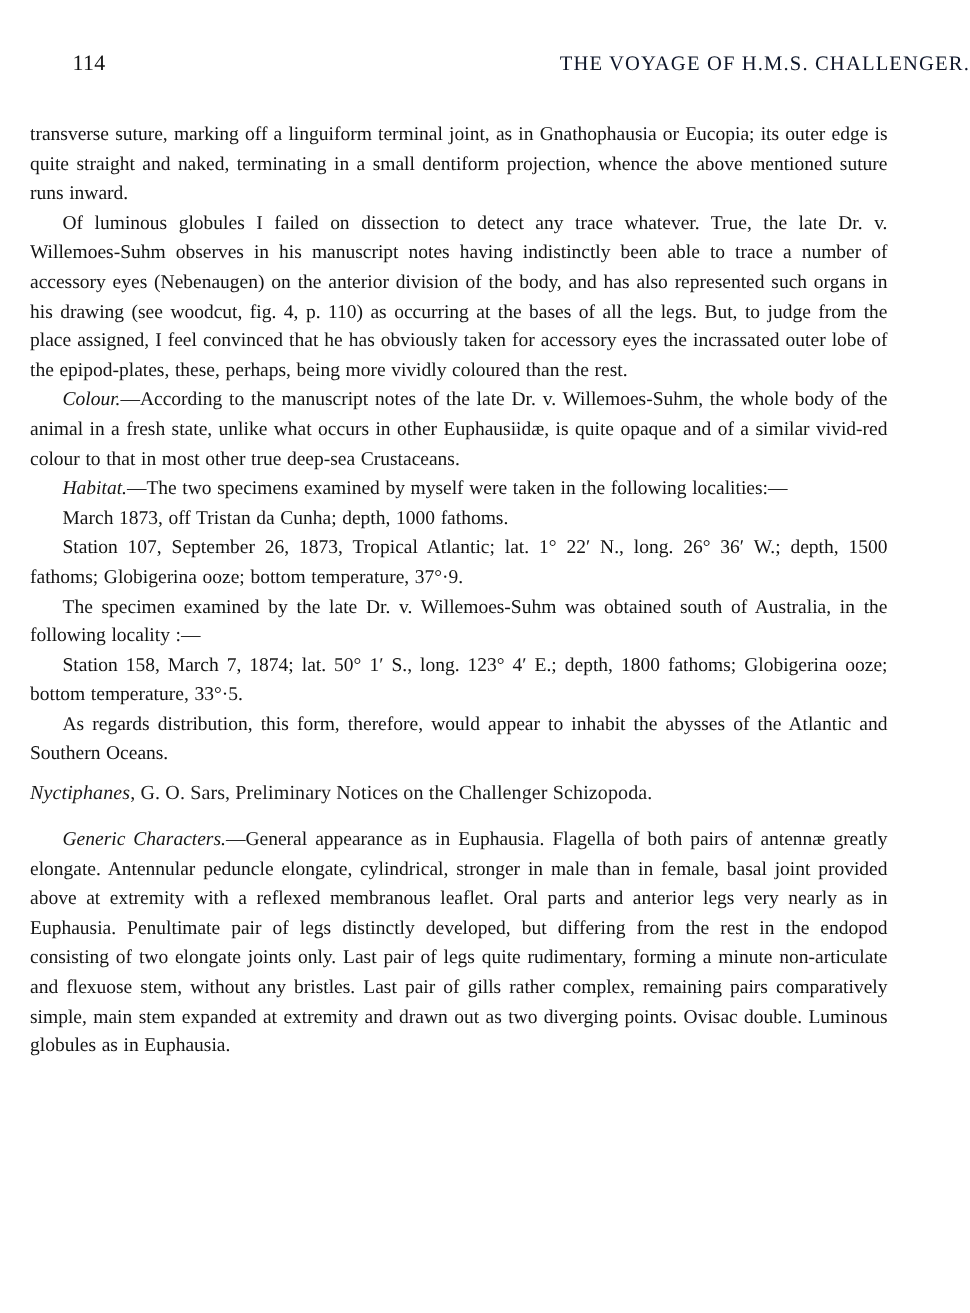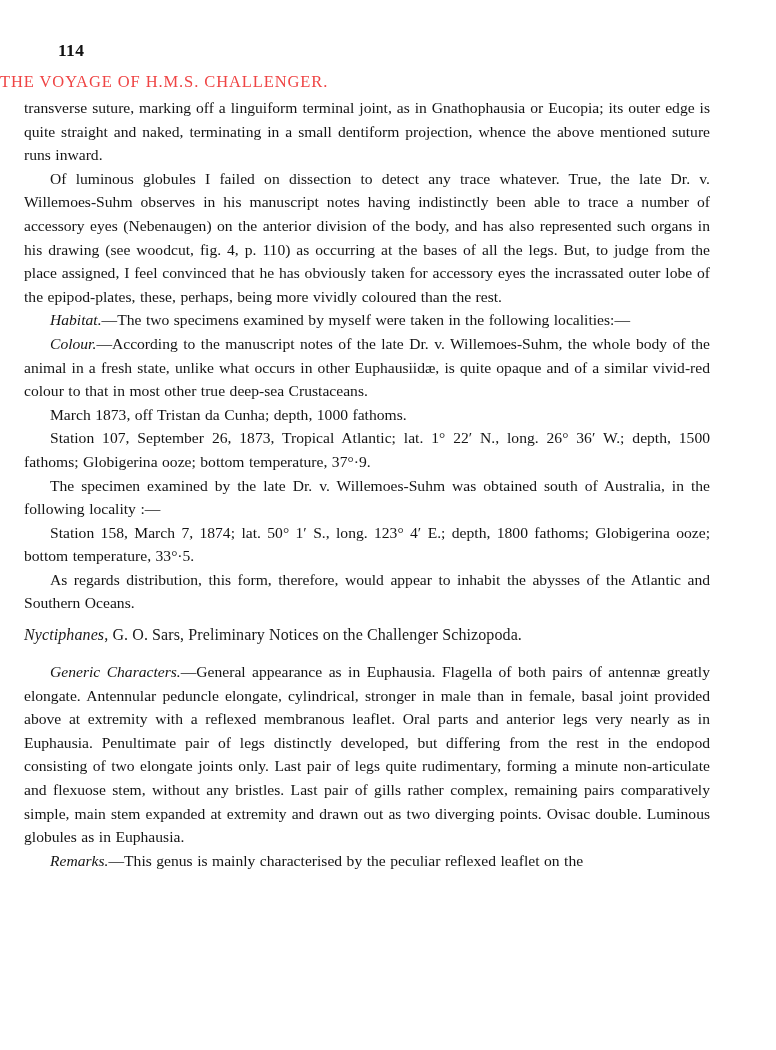--- a/index.html
+++ b/index.html
@@ -24,35 +24,34 @@
   .header {
     position: relative;
     height: 40px;
     margin-top: 40px;
   }
   .page-number {
     position: absolute;
     left: 58px;
     top: 0;
     font-size: 17.5px;
-    font-weight: bold;
+    font-weight: normal;
     letter-spacing: 0.3px;
     color: #111;
   }
   .running-head {
     position: absolute;
     left: 0;
     right: 0;
     top: 1px;
-    text-align: left;
+    text-align: right;
     font-size: 16.5px;
     letter-spacing: 0.9px;
-    color: #ef4444;
+    color: #0f172a;
     font-variant: small-caps;
-    margin-top: 31px;
   }
   .content {
     margin: 16px 44px 0 24px;
     width: 686px;
   }
   p {
     margin: 0;
     font-size: 15.6px;
     line-height: 23.6px;
     text-align: justify;
@@ -90,35 +89,34 @@
     <div class="page-number">114</div>
     <div class="running-head">THE VOYAGE OF H.M.S. CHALLENGER.</div>
   </div>
 
   <div class="content">
 
     <p class="hang"><span>transverse suture, marking off a linguiform terminal joint, as in Gnathophausia or Eucopia; its outer edge is quite straight and naked, terminating in a small dentiform projection, whence the above mentioned suture runs inward.</span></p>
 
     <p class="indent"><span>Of luminous globules I failed on dissection to detect any trace whatever. True, the late Dr. v. Willemoes-Suhm observes in his manuscript notes having indistinctly been able to trace a number of accessory eyes (Nebenaugen) on the anterior division of the body, and has also represented such organs in his drawing (see woodcut, fig. 4, p. 110) as occurring at the bases of all the legs. But, to judge from the place assigned, I feel convinced that he has obviously taken for accessory eyes the incrassated outer lobe of the epipod-plates, these, perhaps, being more vividly coloured than the rest.</span></p>
 
+    <p class="indent"><span class="it">Colour.</span><span>—According to the manuscript notes of the late Dr. v. Willemoes-Suhm, the whole body of the animal in a fresh state, unlike what occurs in other Euphausiidæ, is quite opaque and of a similar vivid-red colour to that in most other true deep-sea Crustaceans.</span></p>
+
     <p class="indent"><span class="it">Habitat.</span><span>—The two specimens examined by myself were taken in the following localities:—</span></p>
-
-    <p class="indent"><span class="it">Colour.</span><span>—According to the manuscript notes of the late Dr. v. Willemoes-Suhm, the whole body of the animal in a fresh state, unlike what occurs in other Euphausiidæ, is quite opaque and of a similar vivid-red colour to that in most other true deep-sea Crustaceans.</span></p>
 
     <p class="indent"><span>March 1873, off Tristan da Cunha; depth, 1000 fathoms.</span></p>
 
     <p class="indent"><span>Station 107, September 26, 1873, Tropical Atlantic; lat. 1° 22′ N., long. 26° 36′ W.; depth, 1500 fathoms; Globigerina ooze; bottom temperature, 37°·9.</span></p>
 
     <p class="indent"><span>The specimen examined by the late Dr. v. Willemoes-Suhm was obtained south of Australia, in the following locality :—</span></p>
 
     <p class="indent"><span>Station 158, March 7, 1874; lat. 50° 1′ S., long. 123° 4′ E.; depth, 1800 fathoms; Globigerina ooze; bottom temperature, 33°·5.</span></p>
 
     <p class="indent"><span>As regards distribution, this form, therefore, would appear to inhabit the abysses of the Atlantic and Southern Oceans.</span></p>
 
 
     <div class="genus-sub"><span class="it">Nyctiphanes</span><span>, G. O. Sars, Preliminary Notices on the Challenger Schizopoda.</span></div>
 
     <p class="indent after-heading"><span class="it">Generic Characters.</span><span>—General appearance as in Euphausia. Flagella of both pairs of antennæ greatly elongate. Antennular peduncle elongate, cylindrical, stronger in male than in female, basal joint provided above at extremity with a reflexed membranous leaflet. Oral parts and anterior legs very nearly as in Euphausia. Penultimate pair of legs distinctly developed, but differing from the rest in the endopod consisting of two elongate joints only. Last pair of legs quite rudimentary, forming a minute non-articulate and flexuose stem, without any bristles. Last pair of gills rather complex, remaining pairs comparatively simple, main stem expanded at extremity and drawn out as two diverging points. Ovisac double. Luminous globules as in Euphausia.</span></p>
 
-    <p class="indent"><span class="it">Remarks.</span><span>—This genus is mainly characterised by the peculiar reflexed leaflet on the</span></p>
 
   </div>
 </div>
 
 </body></html>

